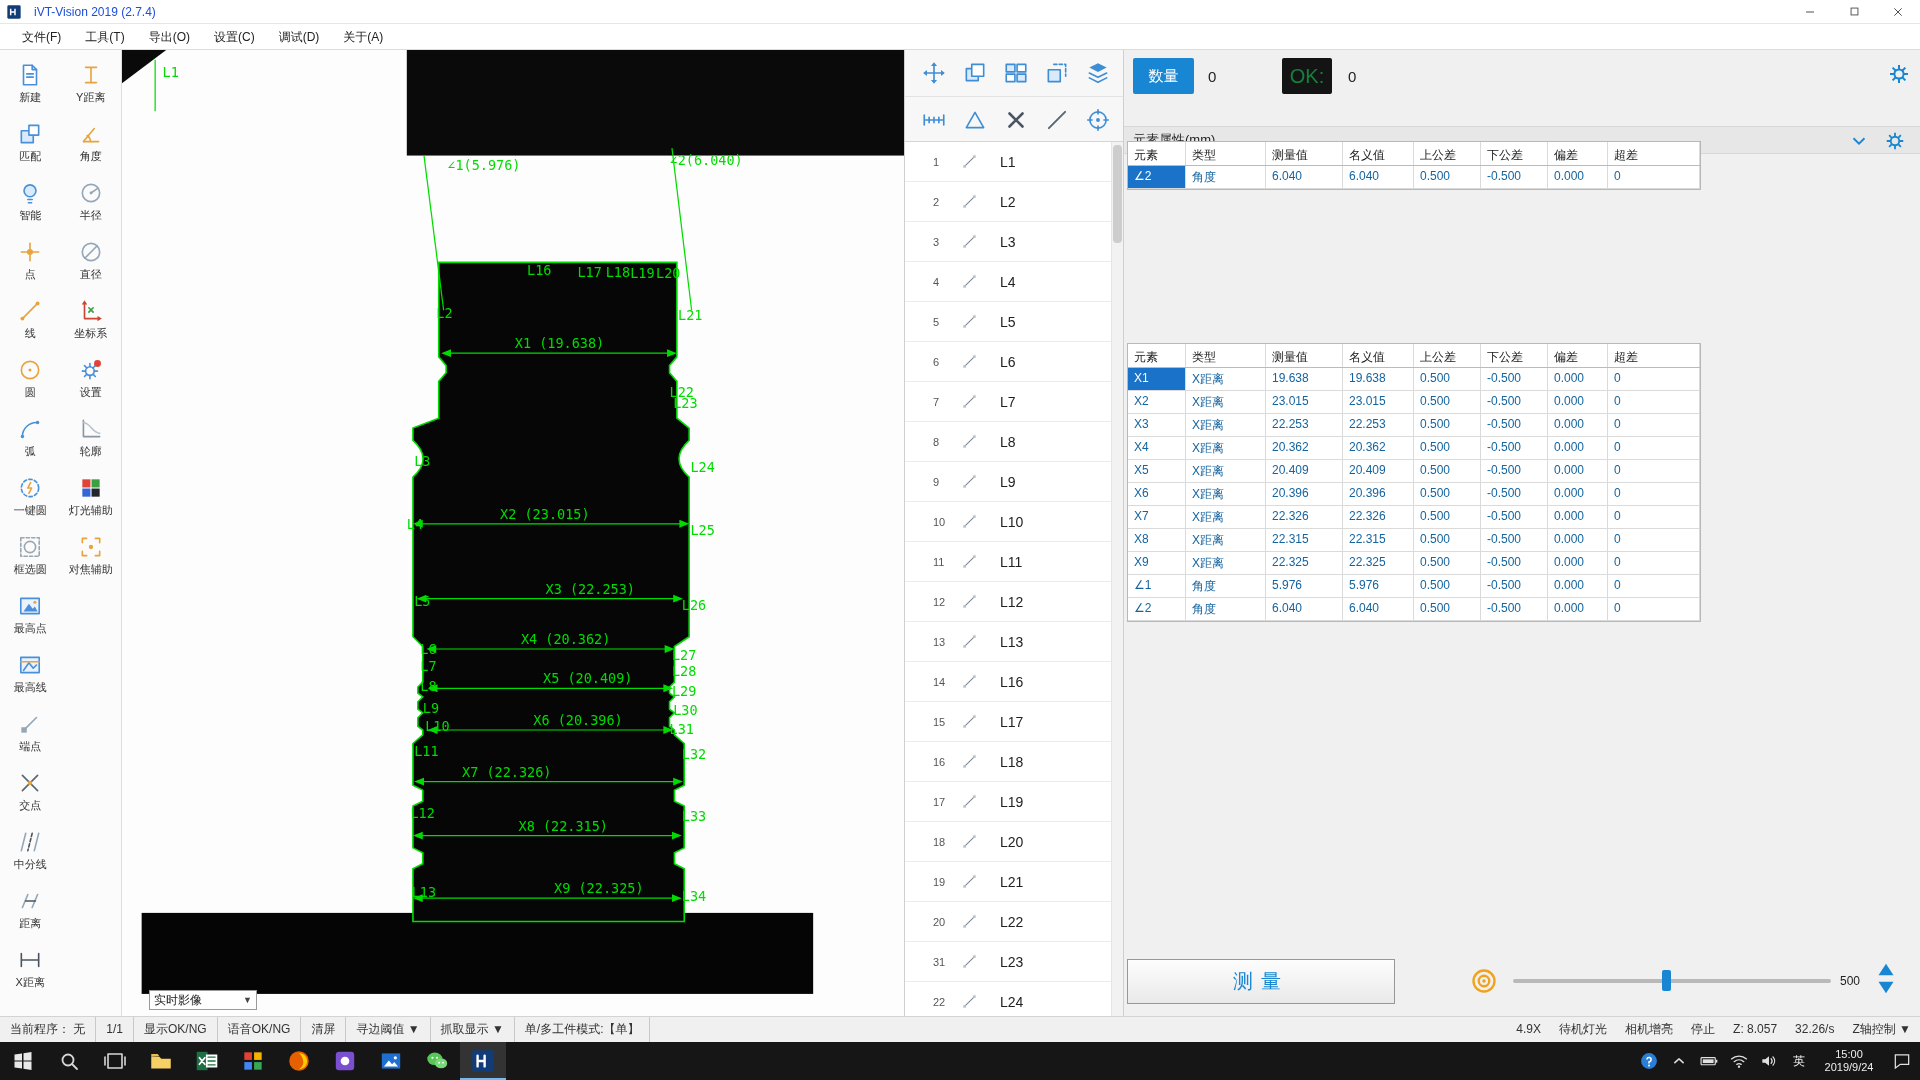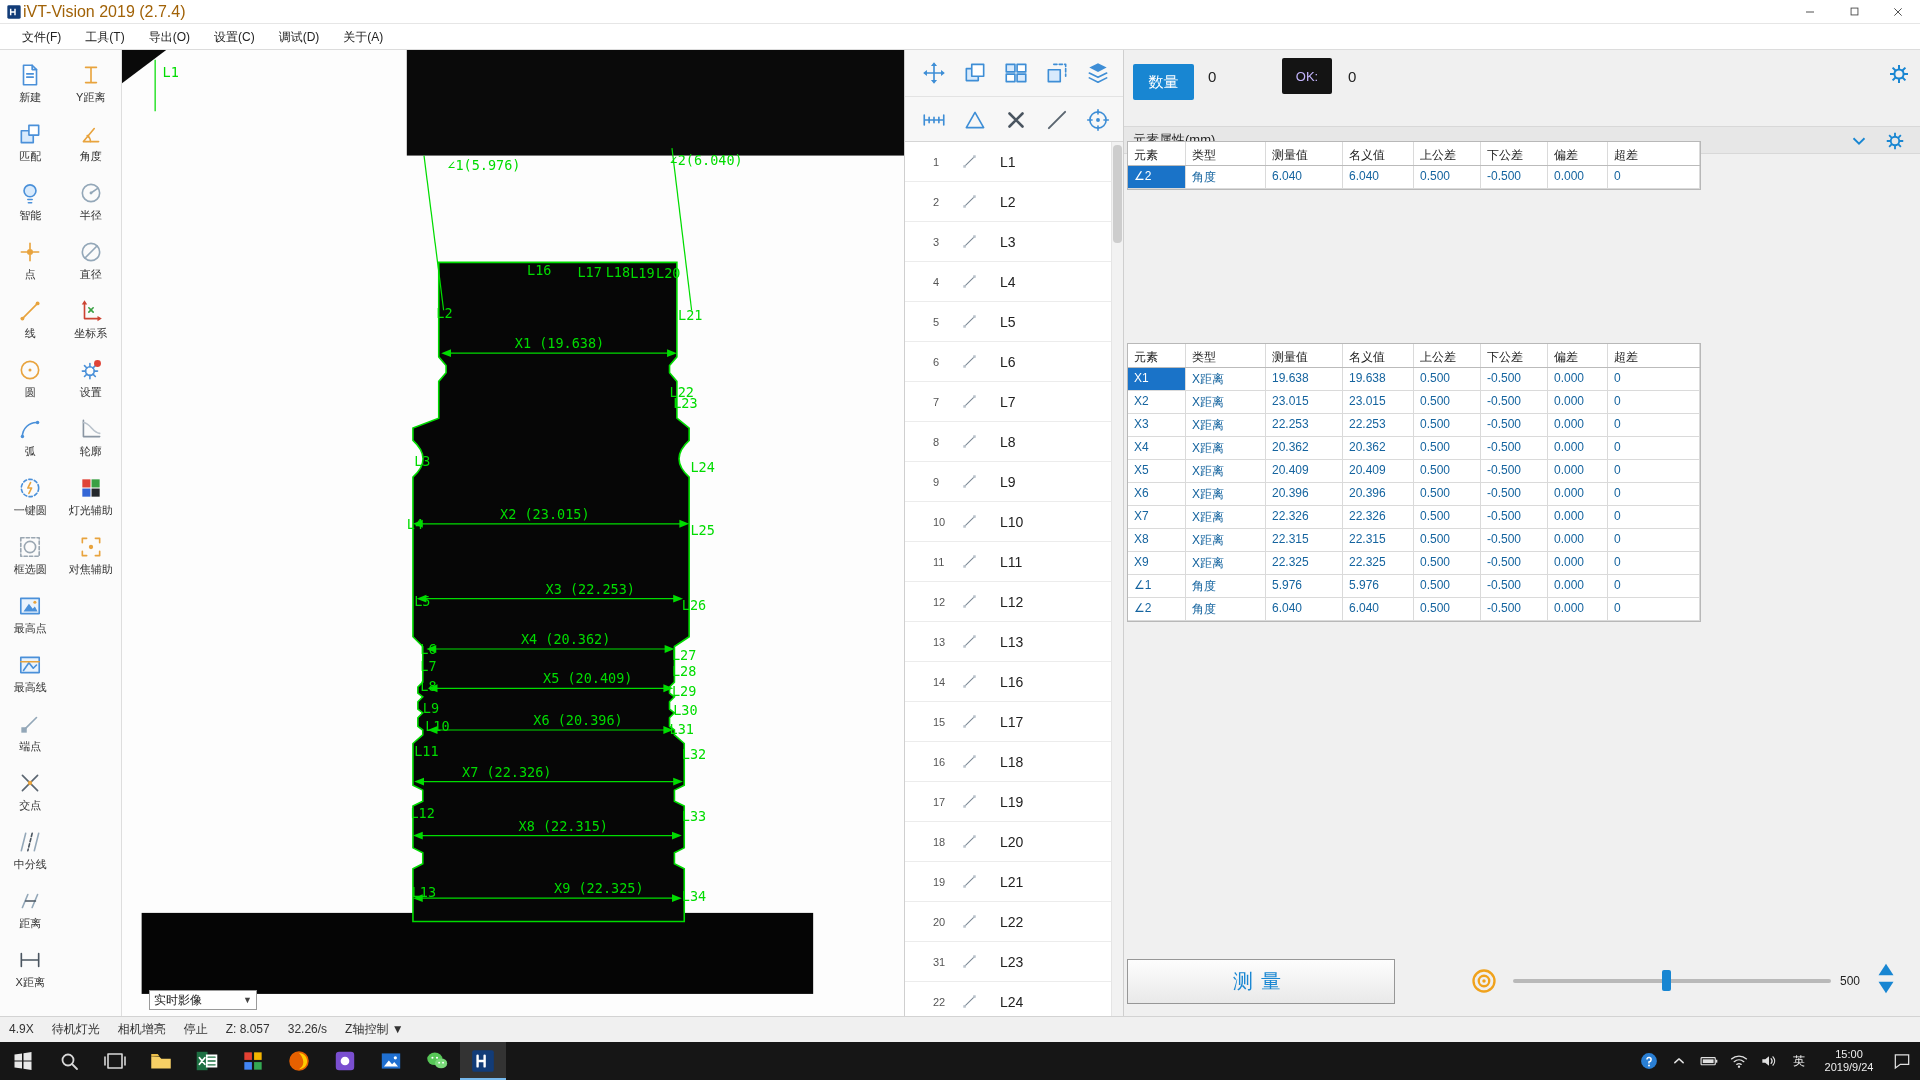--- a/index.html
+++ b/index.html
@@ -3,21 +3,21 @@
 <meta charset="utf-8">
 <style>
 *{margin:0;padding:0;box-sizing:border-box}
 html,body{width:1920px;height:1080px;overflow:hidden;font-family:"Liberation Sans","DejaVu Sans",sans-serif;user-select:none}
 #app{position:relative;width:1920px;height:1080px;background:#f0f0f0}
 .icon{display:inline-flex;align-items:center;justify-content:center;flex:none}
 .icon svg{display:block}
 
 
 #titlebar{position:absolute;left:0;top:0;width:1920px;height:24px;background:#fff;border-bottom:1px solid #e6e6e6;display:flex;align-items:center;padding-left:6px}
-#titlebar .title{font-size:16px;color:#a16207;margin-left:1px}
+#titlebar .title{font-size:12px;color:#1d4ed8;margin-left:12px}
 #titlebar .spacer{flex:1}
 .winbtn{width:44px;height:24px;display:flex;align-items:center;justify-content:center}
 
 
 #menubar{position:absolute;left:0;top:24px;width:1920px;height:26px;background:#fff;border-bottom:1px solid #dcdcdc;display:flex;align-items:center;padding-left:10px}
 .menu-item{font-size:12px;color:#222;padding:0 12px;line-height:26px}
 
 
 #lefttools{position:absolute;left:0;top:50px;width:122px;height:966px;background:#fbfbfb;border-right:1px solid #dedede;display:flex;flex-wrap:wrap;align-content:flex-start;padding-top:4px}
 .tool{width:50%;height:59px;display:flex;flex-direction:column;align-items:center;justify-content:center;gap:2px}
@@ -38,23 +38,23 @@
 .mtrow+.mtrow{border-top:1px solid #e3e3e3}
 #element-list{position:absolute;top:92px;left:0;right:12px;bottom:0;overflow:hidden}
 .list-row{height:40px;display:flex;align-items:center;border-bottom:1px solid #ececec;padding-left:28px}
 .list-row .idx{width:28px;font-size:11px;color:#555}
 .list-row .lbl{margin-left:22px;font-size:14px;color:#222}
 #mid-scrollbar{position:absolute;top:92px;right:0;width:12px;bottom:0;background:#f2f2f2;border-left:1px solid #e5e5e5}
 #mid-scroll-thumb{position:absolute;top:3px;left:1px;width:9px;height:98px;background:#cdcdcd;border-radius:4px}
 
 
 #rightpanel{position:absolute;left:1124px;top:50px;width:796px;height:966px;background:#f0f0f0}
-#count-btn{position:absolute;left:9px;top:14px;width:61px;height:36px;color:#fff;font-size:15px;display:flex;align-items:center;justify-content:center;border-radius:2px}
+#count-btn{position:absolute;left:9px;top:8px;width:61px;height:36px;color:#fff;font-size:15px;display:flex;align-items:center;justify-content:center;border-radius:2px}
 #count-value{position:absolute;left:84px;top:8px;height:36px;display:flex;align-items:center;font-size:15px;color:#222}
-#ok-btn{position:absolute;left:158px;top:8px;width:50px;height:36px;color:#c4b5fd;font-size:13px;display:flex;align-items:center;justify-content:center;border-radius:2px}
+#ok-btn{position:absolute;left:158px;top:8px;width:50px;height:36px;color:#15803d;font-size:20px;display:flex;align-items:center;justify-content:center;border-radius:2px}
 #ok-value{position:absolute;left:224px;top:8px;height:36px;display:flex;align-items:center;font-size:15px;color:#222}
 #topbar-gear{position:absolute;left:763px;top:12px}
 .sect-header{position:absolute;left:0;width:796px;height:28px;background:#e7e7e7;border-top:1px solid #d8d8d8;border-bottom:1px solid #d8d8d8;display:flex;align-items:center;padding:0 9px;font-size:13px;color:#222}
 #sect1{top:76px}#sect2{top:262px}
 .sect-icons{position:absolute;right:14px;top:3px;display:flex;gap:14px}
 .ptable{position:absolute;left:3px;background:#fff;border:1px solid #b8b8b8;font-size:12px}
 #element-table{top:91px}
 #control-table{top:293px}
 .trow{display:flex;height:23px;border-bottom:1px solid #dadada;background:#fff}
 .trow.thead{height:24px;border-bottom:1px solid #bbb}
@@ -957,20 +957,30 @@
         </span>
       <span class="icon" style="width:20px;height:15px">
           <svg viewBox="0 0 24 18" width="100%" height="100%" fill="none">
             <path d="M12 16L3 2h18z" fill="#1886d2"></path>
           </svg>
         </span>
     </div>
   </div>
 
   <div id="statusbar">
+    <div id="status-left">
+        <span class="status-item">当前程序：  无</span>
+        <span class="status-item">1/1</span>
+        <span class="status-item">显示OK/NG</span>
+        <span class="status-item">语音OK/NG</span>
+        <span class="status-item">清屏</span>
+        <span class="status-item">寻边阈值 ▼</span>
+        <span class="status-item">抓取显示 ▼</span>
+        <span class="status-item">单/多工件模式:【单】</span>
+      </div>
     <div id="status-right">
         <span class="status-item-r">4.9X</span>
         <span class="status-item-r">待机灯光</span>
         <span class="status-item-r">相机增亮</span>
         <span class="status-item-r">停止</span>
         <span class="status-item-r">Z:  8.057</span>
         <span class="status-item-r">32.26/s</span>
         <span class="status-item-r">Z轴控制 ▼</span>
       </div>
   </div>

